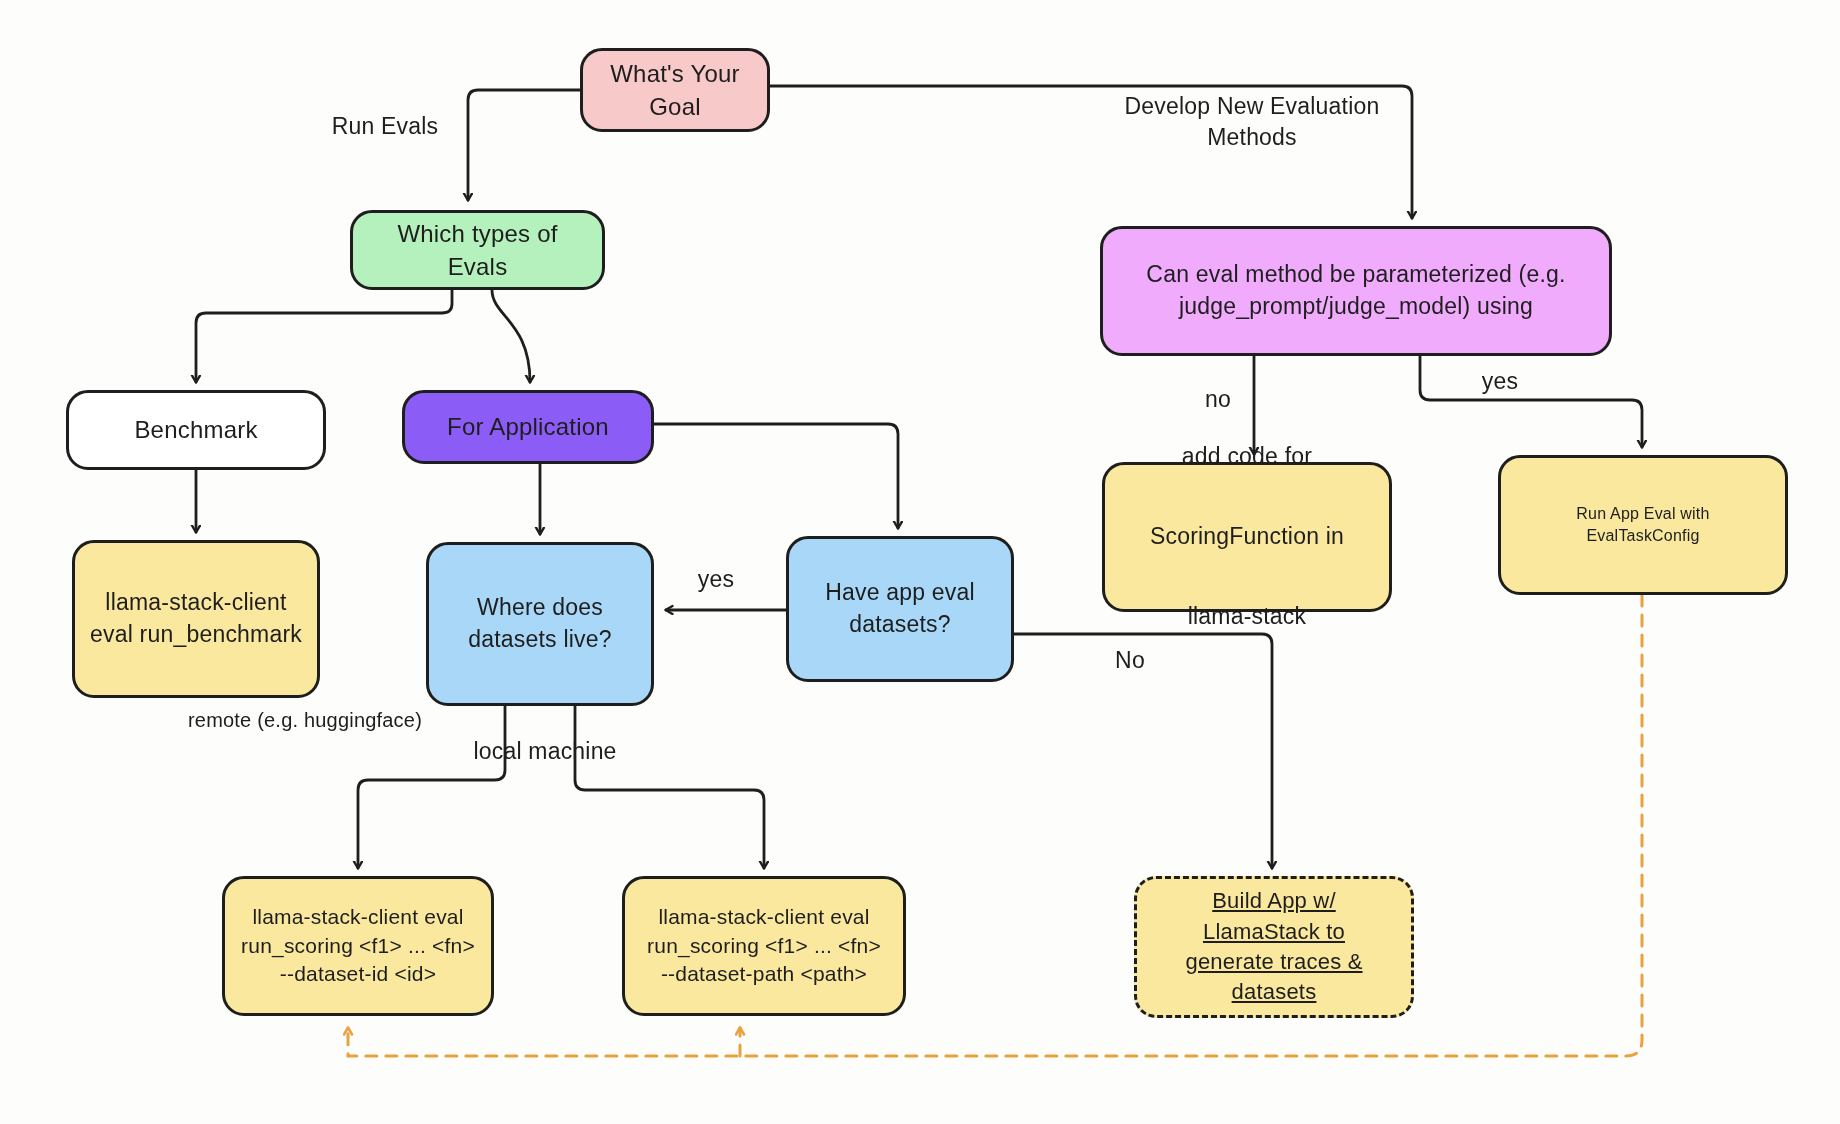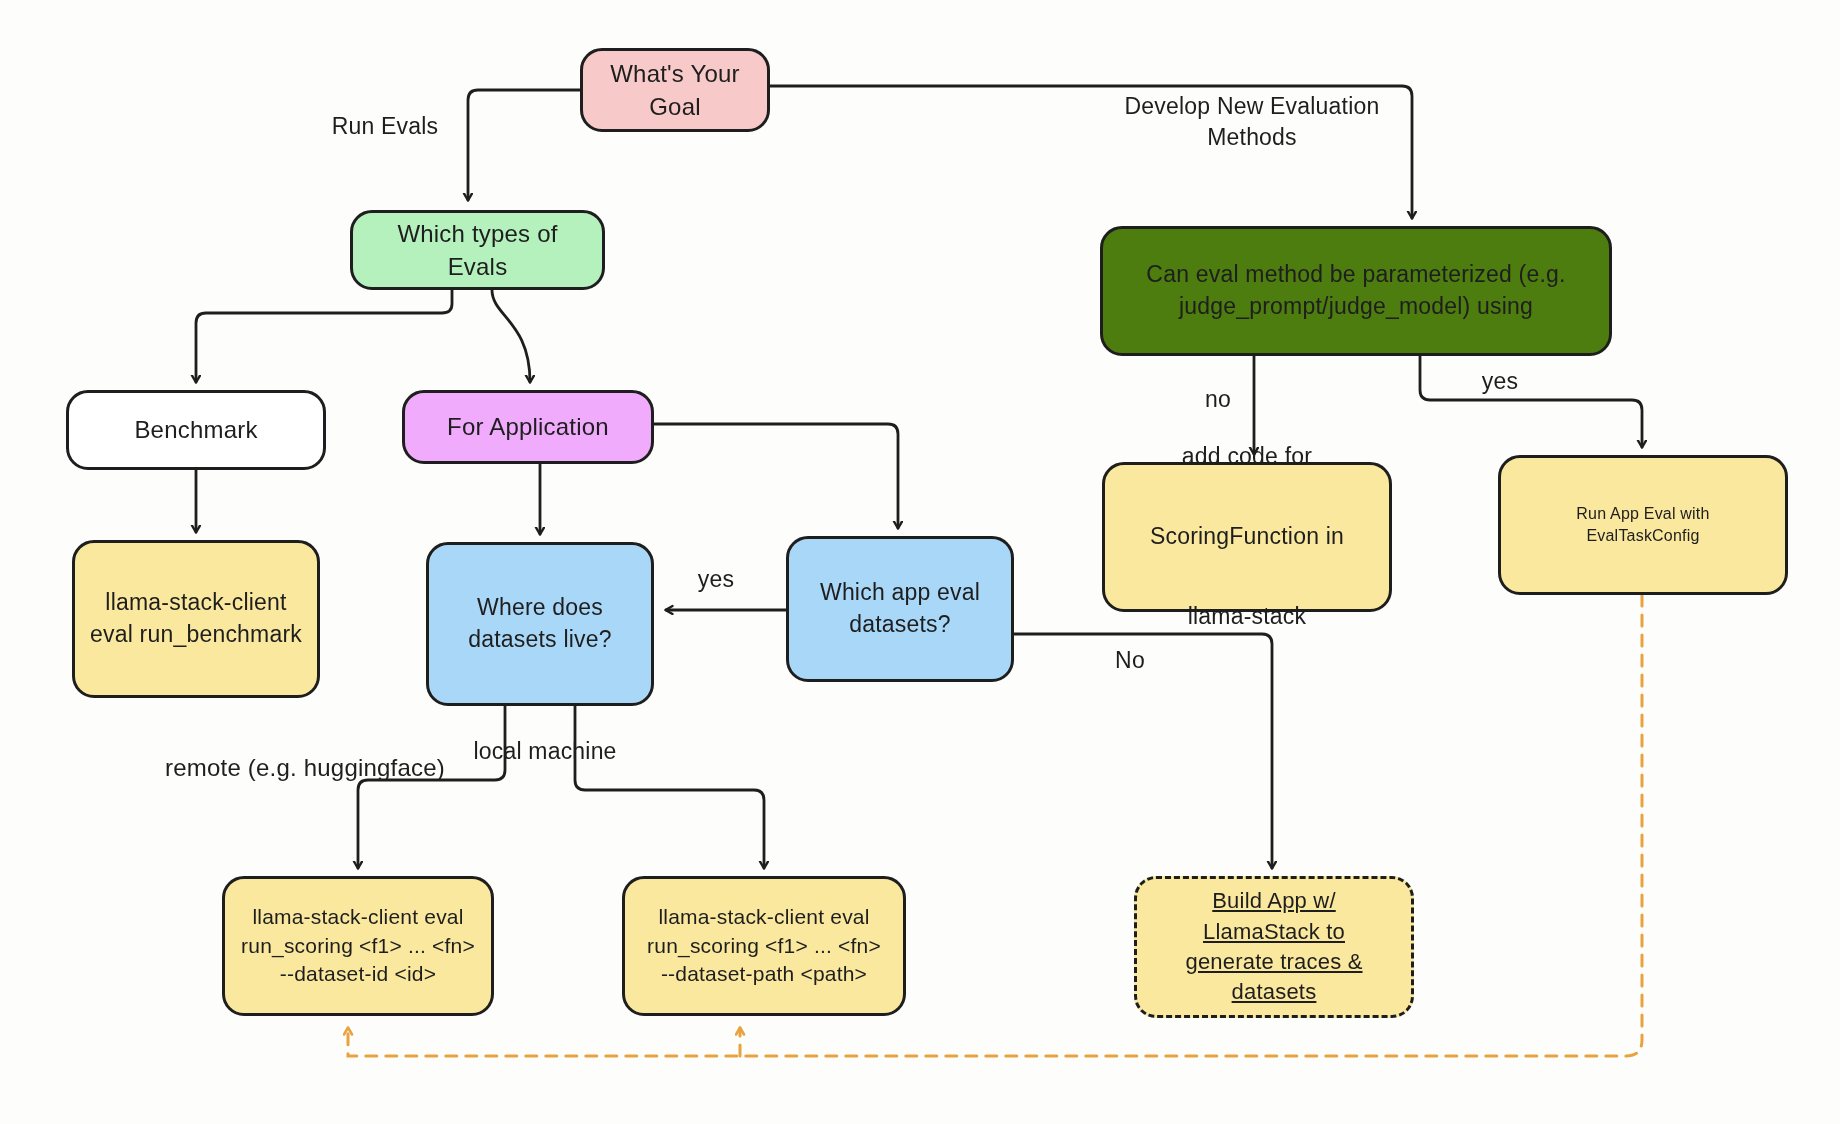--- a/index.html
+++ b/index.html
@@ -80,40 +80,40 @@
   </svg>
   <div id="nodes-layer">
       <div class="node" style="left: 580px; top: 48px; width: 190px; height: 84px; background: rgb(248, 201, 201); font-size: 24px;">
         <div class="ln">What's Your</div>
         <div class="ln">Goal</div>
       </div>
       <div class="node" style="left: 350px; top: 210px; width: 255px; height: 80px; background: rgb(181, 241, 189); font-size: 24px;">
         <div class="ln">Which types of</div>
         <div class="ln">Evals</div>
       </div>
-      <div class="node" style="left: 1100px; top: 226px; width: 512px; height: 130px; background: #4d7c0f; font-size: 23px;">
+      <div class="node" style="left: 1100px; top: 226px; width: 512px; height: 130px; background: #f0abfc; font-size: 23px;">
         <div class="ln">Can eval method be parameterized (e.g.</div>
         <div class="ln">judge_prompt/judge_model) using</div>
       </div>
       <div class="node" style="left: 66px; top: 390px; width: 260px; height: 80px; background: rgb(255, 255, 255); font-size: 24px;">
         <div class="ln">Benchmark</div>
       </div>
-      <div class="node" style="left: 402px; top: 390px; width: 252px; height: 74px; background: #f0abfc; font-size: 24px;">
+      <div class="node" style="left: 402px; top: 390px; width: 252px; height: 74px; background: #8b5cf6; font-size: 24px;">
         <div class="ln">For Application</div>
       </div>
       <div class="node" style="left: 72px; top: 540px; width: 248px; height: 158px; background: rgb(250, 232, 158); font-size: 23px;">
         <div class="ln">llama-stack-client</div>
         <div class="ln">eval run_benchmark</div>
       </div>
       <div class="node" style="left: 426px; top: 542px; width: 228px; height: 164px; background: rgb(168, 215, 247); font-size: 23px;">
         <div class="ln">Where does</div>
         <div class="ln">datasets live?</div>
       </div>
       <div class="node" style="left: 786px; top: 536px; width: 228px; height: 146px; background: rgb(168, 215, 247); font-size: 23px;">
-        <div class="ln">Which app eval</div>
+        <div class="ln">Have app eval</div>
         <div class="ln">datasets?</div>
       </div>
       <div class="node" style="left: 1102px; top: 462px; width: 290px; height: 150px; background: rgb(250, 232, 158); font-size: 23px; gap: 48px;">
         <div class="ln">add code for</div>
         <div class="ln">ScoringFunction in</div>
         <div class="ln">llama-stack</div>
       </div>
       <div class="node" style="left: 1498px; top: 455px; width: 290px; height: 140px; background: rgb(250, 232, 158); font-size: 16px;">
         <div class="ln">Run App Eval with</div>
         <div class="ln">EvalTaskConfig</div>
@@ -146,20 +146,20 @@
       </div>
       <div class="flabel" style="left: 1500px; top: 382px; font-size: 23px;">
         <div>yes</div>
       </div>
       <div class="flabel" style="left: 716px; top: 580px; font-size: 23px;">
         <div>yes</div>
       </div>
       <div class="flabel" style="left: 1130px; top: 661px; font-size: 23px;">
         <div>No</div>
       </div>
-      <div class="flabel" style="left: 305px; top: 768px; font-size: 24px;">
+      <div class="flabel" style="left: 305px; top: 720px; font-size: 20px;">
         <div>remote (e.g. huggingface)</div>
       </div>
       <div class="flabel" style="left: 545px; top: 752px; font-size: 23px;">
         <div>local machine</div>
       </div>
     </div>
 </div>
 
 </body></html>

